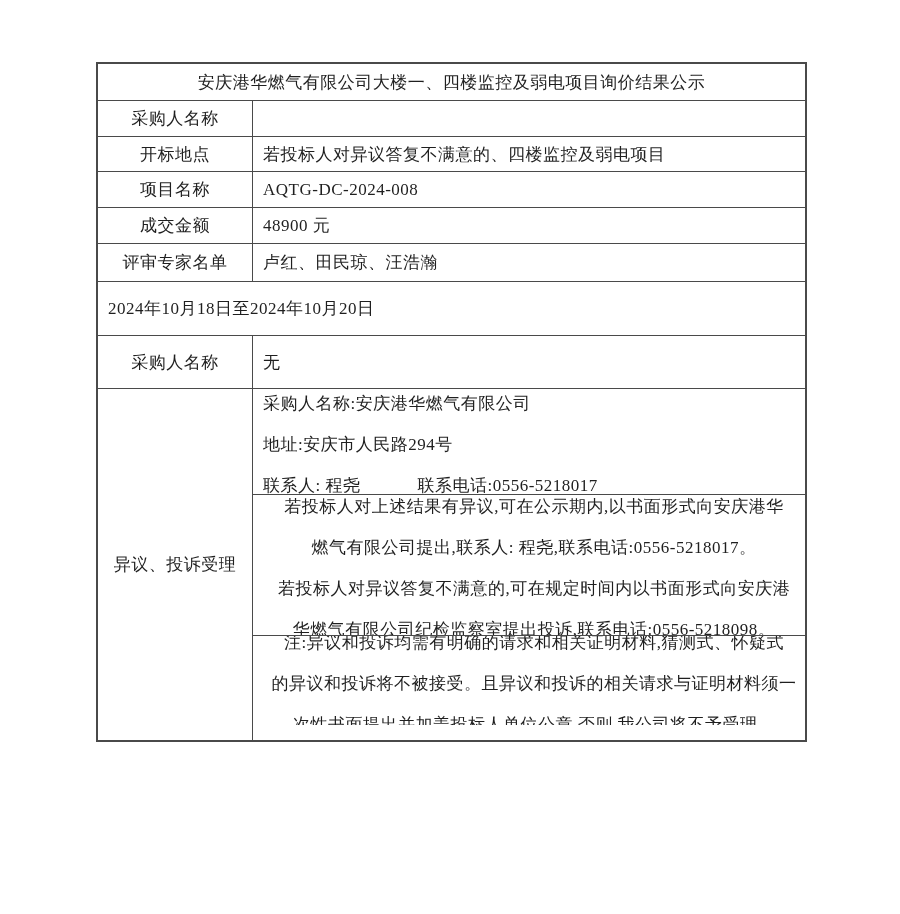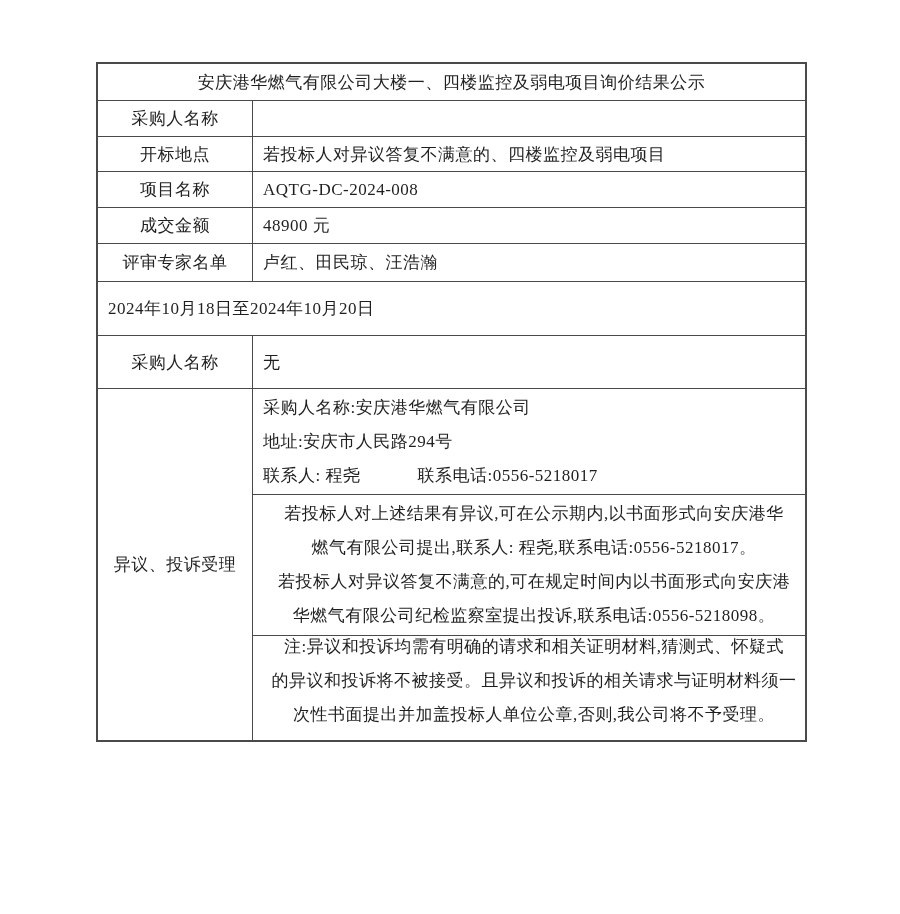--- a/index.html
+++ b/index.html
@@ -46,21 +46,21 @@
   .line { white-space: pre; line-height: 33px; }
   .objection-right { flex: 1; display: flex; flex-direction: column; }
   .obj-section {
     display: flex;
     flex-direction: column;
     justify-content: center;
     padding-left: 10px;
     overflow: hidden;
   }
   .obj-section.bt { border-top: 1px solid #4a4a4a; text-align: center; }
-  .obj-section .line { line-height: 34px; }
+  .obj-section .line { line-height: 34px; margin-top: 7px; }
 </style>
 </head>
 <body>
 
 <div class="page">
   <div class="doc-table">
 
     <div class="row title-row" style="height:36px">
       <div class="title-text">安庆港华燃气有限公司大楼一、四楼监控及弱电项目询价结果公示</div>
     </div>

